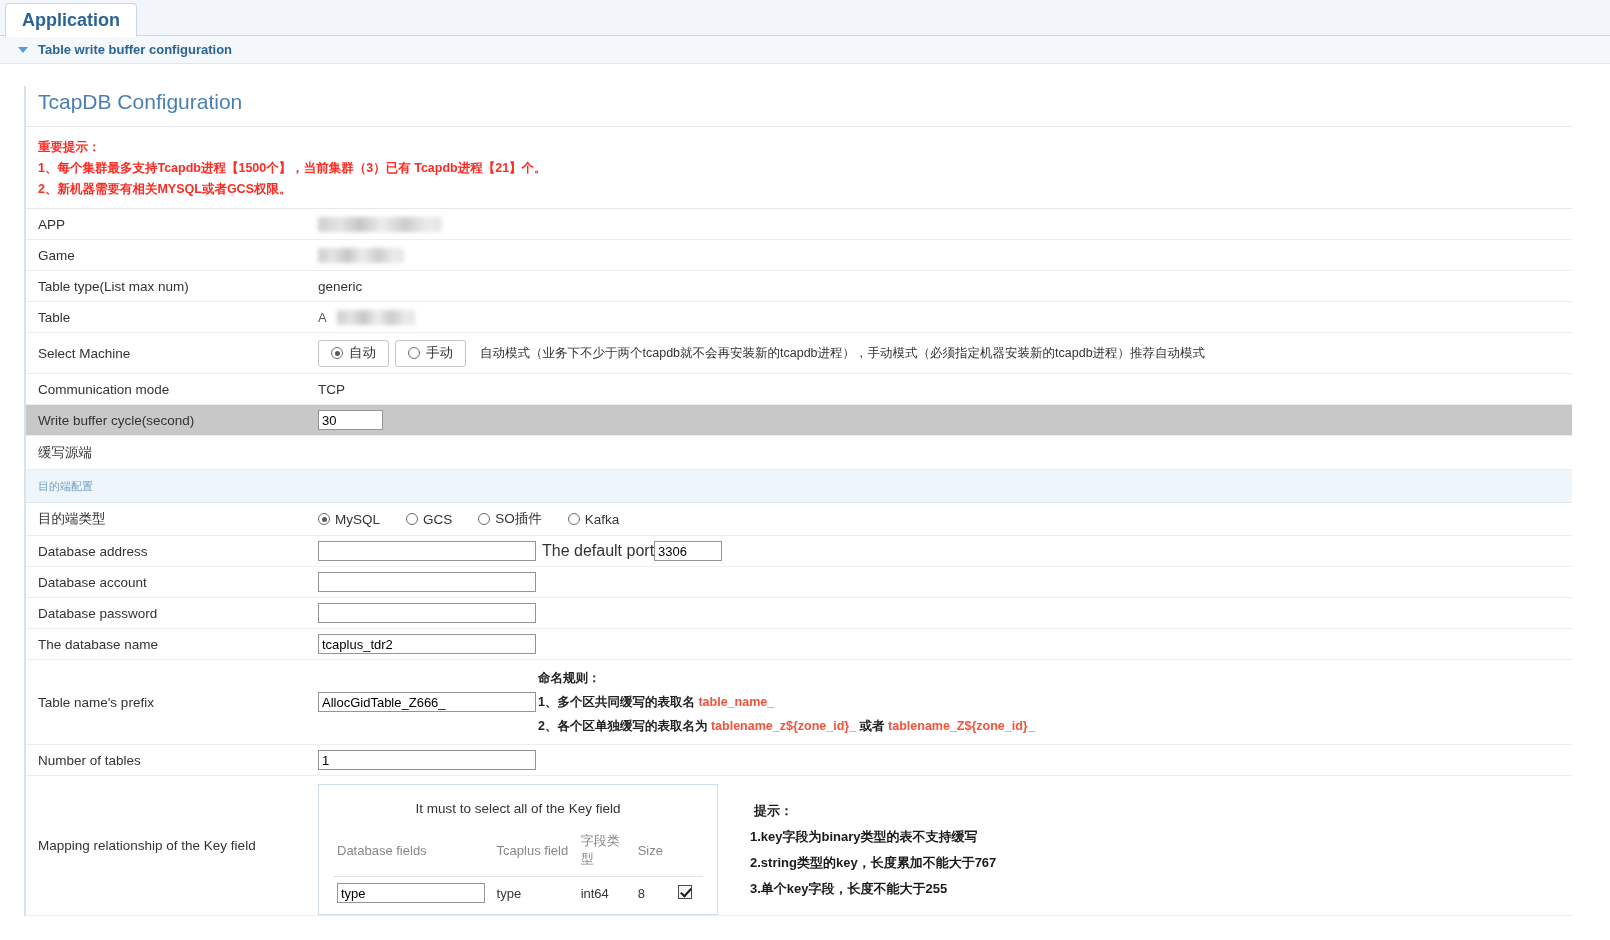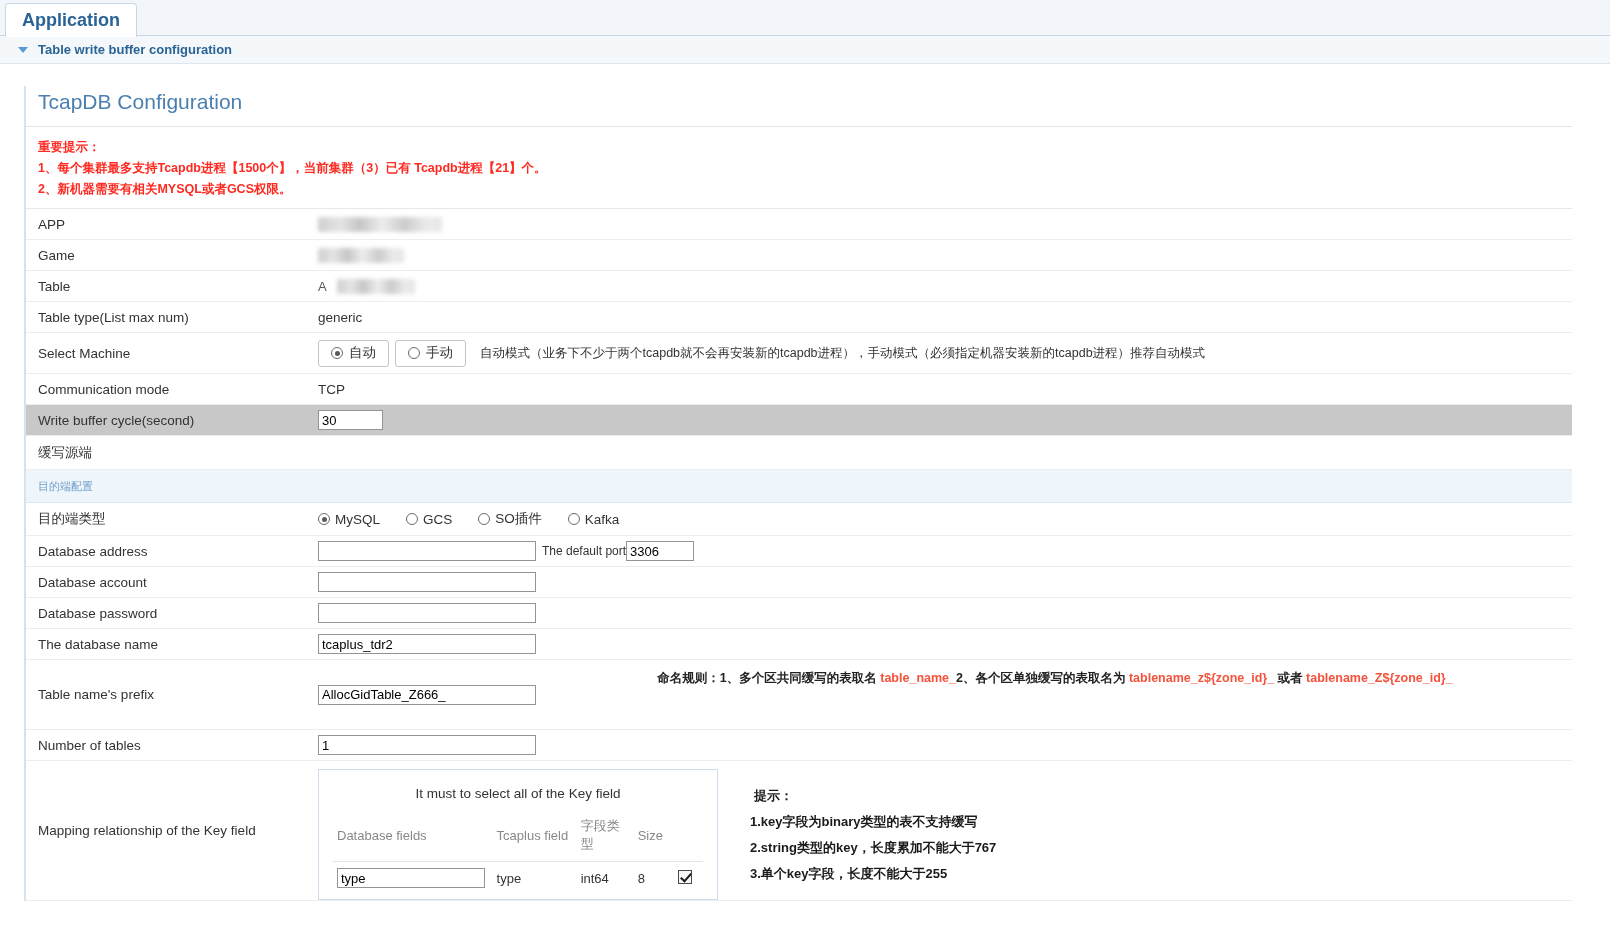--- a/index.html
+++ b/index.html
@@ -203,36 +203,36 @@
     color: #6f9fc9;
   }
 
   
   .radiolist { display: flex; align-items: center; gap: 26px; }
   .radio-opt {
     display: inline-flex; align-items: center; gap: 5px;
     font-size: 13.5px; color: #333;
   }
 
-  .suffix-label { margin-left: 6px; font-size: 12px; color: #333; }
+  .suffix-label { margin-left: 6px; font-size: 16px; color: #333; }
 
   
   .row.prefix { align-items: stretch; min-height: 70px; padding-top: 0; }
   .prefix-left {
     width: 280px; flex: 0 0 280px;
     display: flex; align-items: center;
     font-size: 13.5px;
   }
   .prefix-mid {
     width: 220px; flex: 0 0 220px;
     display: flex; align-items: center;
   }
   .rules {
     flex: 1;
-    display: flex; flex-direction: row; justify-content: center;
+    display: flex; flex-direction: column; justify-content: center;
     font-size: 12.5px; font-weight: bold; color: #222;
     line-height: 24px;
     padding: 6px 0;
   }
   .rules .rx { color: #f4523b; font-weight: bold; text-align: right; }
 
   
   .row.keymap { align-items: stretch; min-height: 140px; }
   .keymap-left {
     width: 280px; flex: 0 0 280px;
@@ -324,30 +324,30 @@
     </div>
 
     <div class="row">
       <div class="lbl">Game</div>
       <div class="val">
         <span class="redacted r2"></span>
       </div>
     </div>
 
     <div class="row">
+      <div class="lbl">Table type(List max num)</div>
+      <div class="val">generic</div>
+    </div>
+
+    <div class="row">
       <div class="lbl">Table</div>
       <div class="val redacted-wrap">
         <span class="redacted-lead">A</span>
         <span class="redacted r3"></span>
       </div>
-    </div>
-
-    <div class="row">
-      <div class="lbl">Table type(List max num)</div>
-      <div class="val">generic</div>
     </div>
 
     <div class="row" style="min-height:41px">
       <div class="lbl">Select Machine</div>
       <div class="val">
         <div class="pickgroup">
           <div class="pick">
             <span class="radio on"></span>
             <span>自动</span>
           </div>

